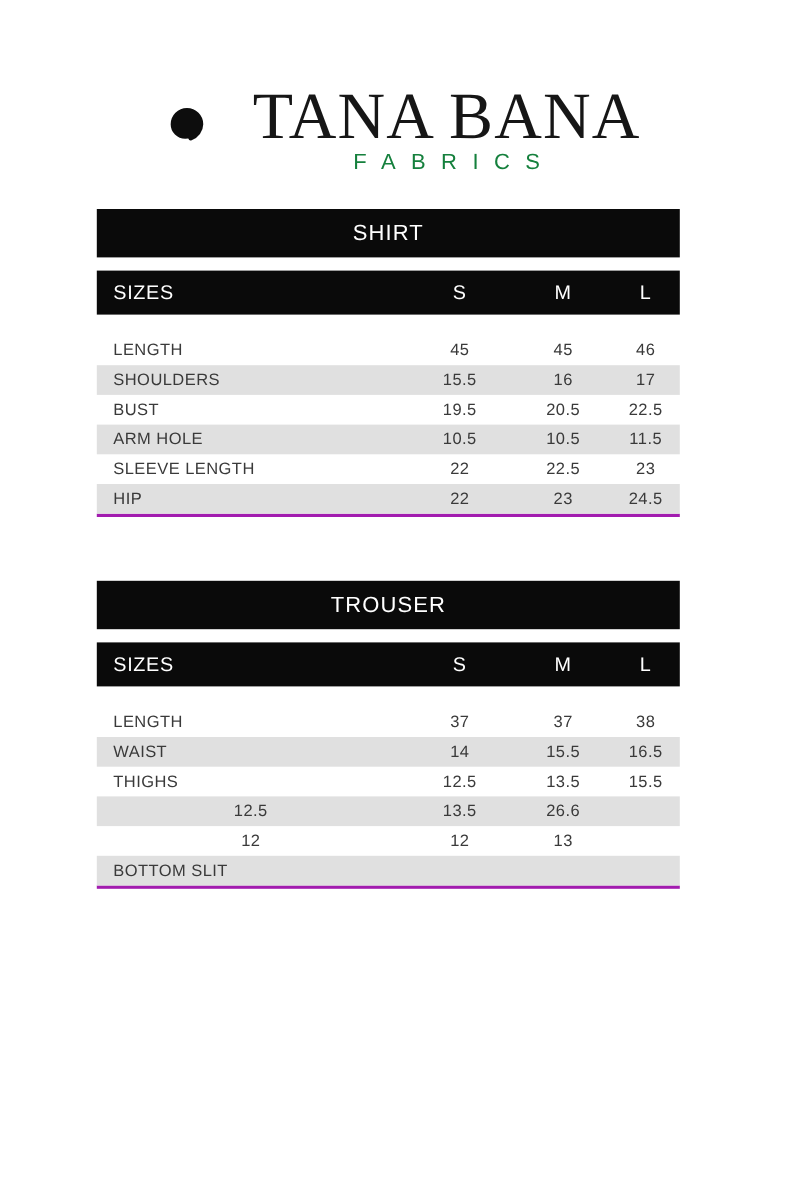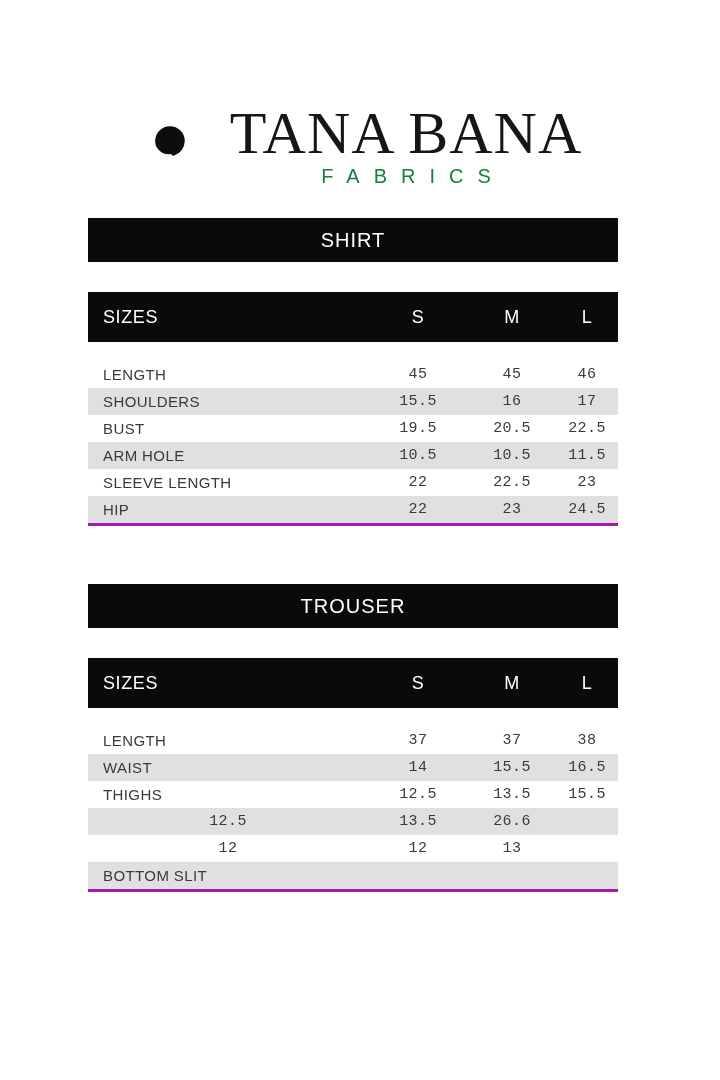--- a/index.html
+++ b/index.html
@@ -7,21 +7,21 @@
   .page {
     position: relative;
     width: 720px;
     height: 1080px;
     background: #ffffff;
     font-family: "Liberation Sans", "DejaVu Sans", sans-serif;
     overflow: hidden;
   }
   
   .logo {
-    margin-top: 104px;
+    margin-top: 76px;
     display: flex;
     justify-content: center;
     align-items: flex-start;
     gap: 30px;
   }
   .logo-icon { margin-top: 5px; flex: 0 0 auto; }
   .logo-text { display: flex; flex-direction: column; align-items: center; }
   .brand-name {
     font-family: "Liberation Serif", "DejaVu Serif", serif;
     font-size: 60px;
@@ -47,43 +47,43 @@
   .bar-title {
     height: 44px;
     background: #0a0a0a;
     color: #ffffff;
     display: flex;
     align-items: center;
     justify-content: center;
     font-size: 20px;
     letter-spacing: 1px;
     font-weight: 500;
-    margin-bottom: 30px;
+    margin-bottom: 12px;
   }
   .grid-cols {
     display: grid;
     grid-template-columns: 280px 100px 88px 62px;
     align-items: center;
   }
   .bar-sizes {
-    height: 50px;
+    height: 40px;
     background: #0a0a0a;
     color: #ffffff;
     font-size: 18px;
     letter-spacing: 0.6px;
     font-weight: 500;
     margin-bottom: 19px;
   }
   .sizes-label { padding-left: 15px; }
   .col-head { text-align: center; }
   .rows { border-bottom: 3px solid #a21caf; }
   .row { height: 27px; font-size: 15px; color: #3a3a3a; letter-spacing: 0.4px; }
   .row.striped { background: #e0e0e0; }
   .row-label { padding-left: 15px; }
-  .cell { text-align: center; font-size: 15px; color: #3a3a3a; font-family: Liberation Mono, monospace; }
+  .cell { text-align: center; font-size: 15px; color: #3a3a3a; }
 </style>
 </head>
 <body>
 
 <div class="page">
 
   <div class="logo">
     <svg class="logo-icon" width="62" height="62" viewBox="0 0 64 64" aria-hidden="true">
       <path d="M33,33 a1.6,1.6 0 0,1 -3.2,0 a3.2,3.2 0 0,1 6.4,0 a4.8,4.8 0 0,1 -9.6,0 a6.4,6.4 0 0,1 12.8,0 a8,8 0 0,1 -16,0 a9.6,9.6 0 0,1 19.2,0 a11.2,11.2 0 0,1 -22.4,0 a12.8,12.8 0 0,1 25.6,0 a13.6,13.6 0 0,1 -9.2,12.6" fill="none" stroke="#0d0d0d" stroke-width="5" stroke-linecap="round"></path>
     </svg>

